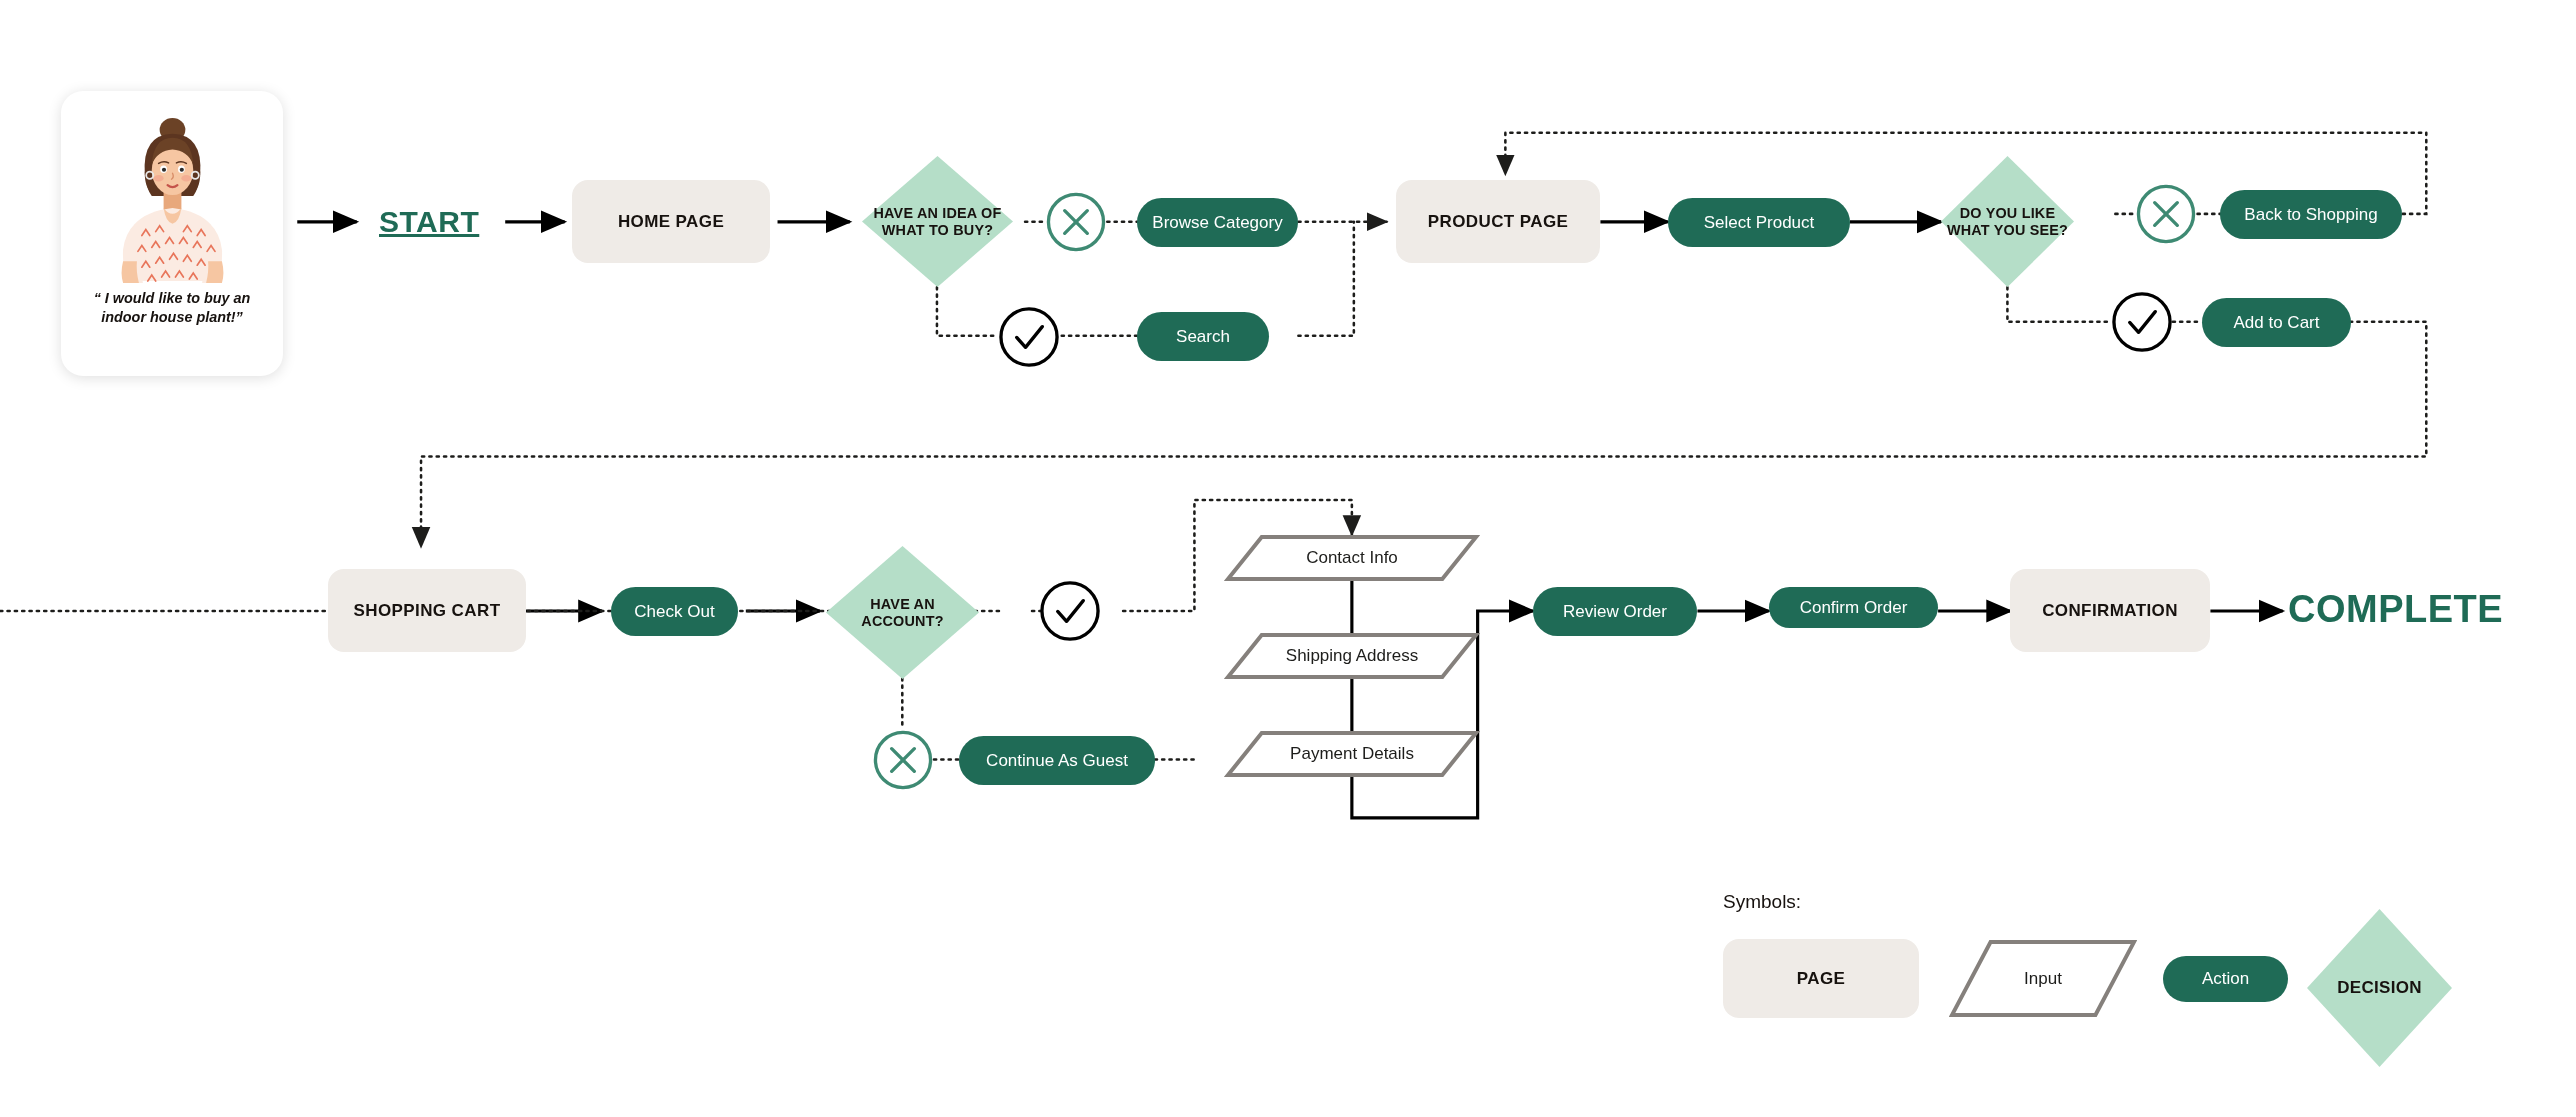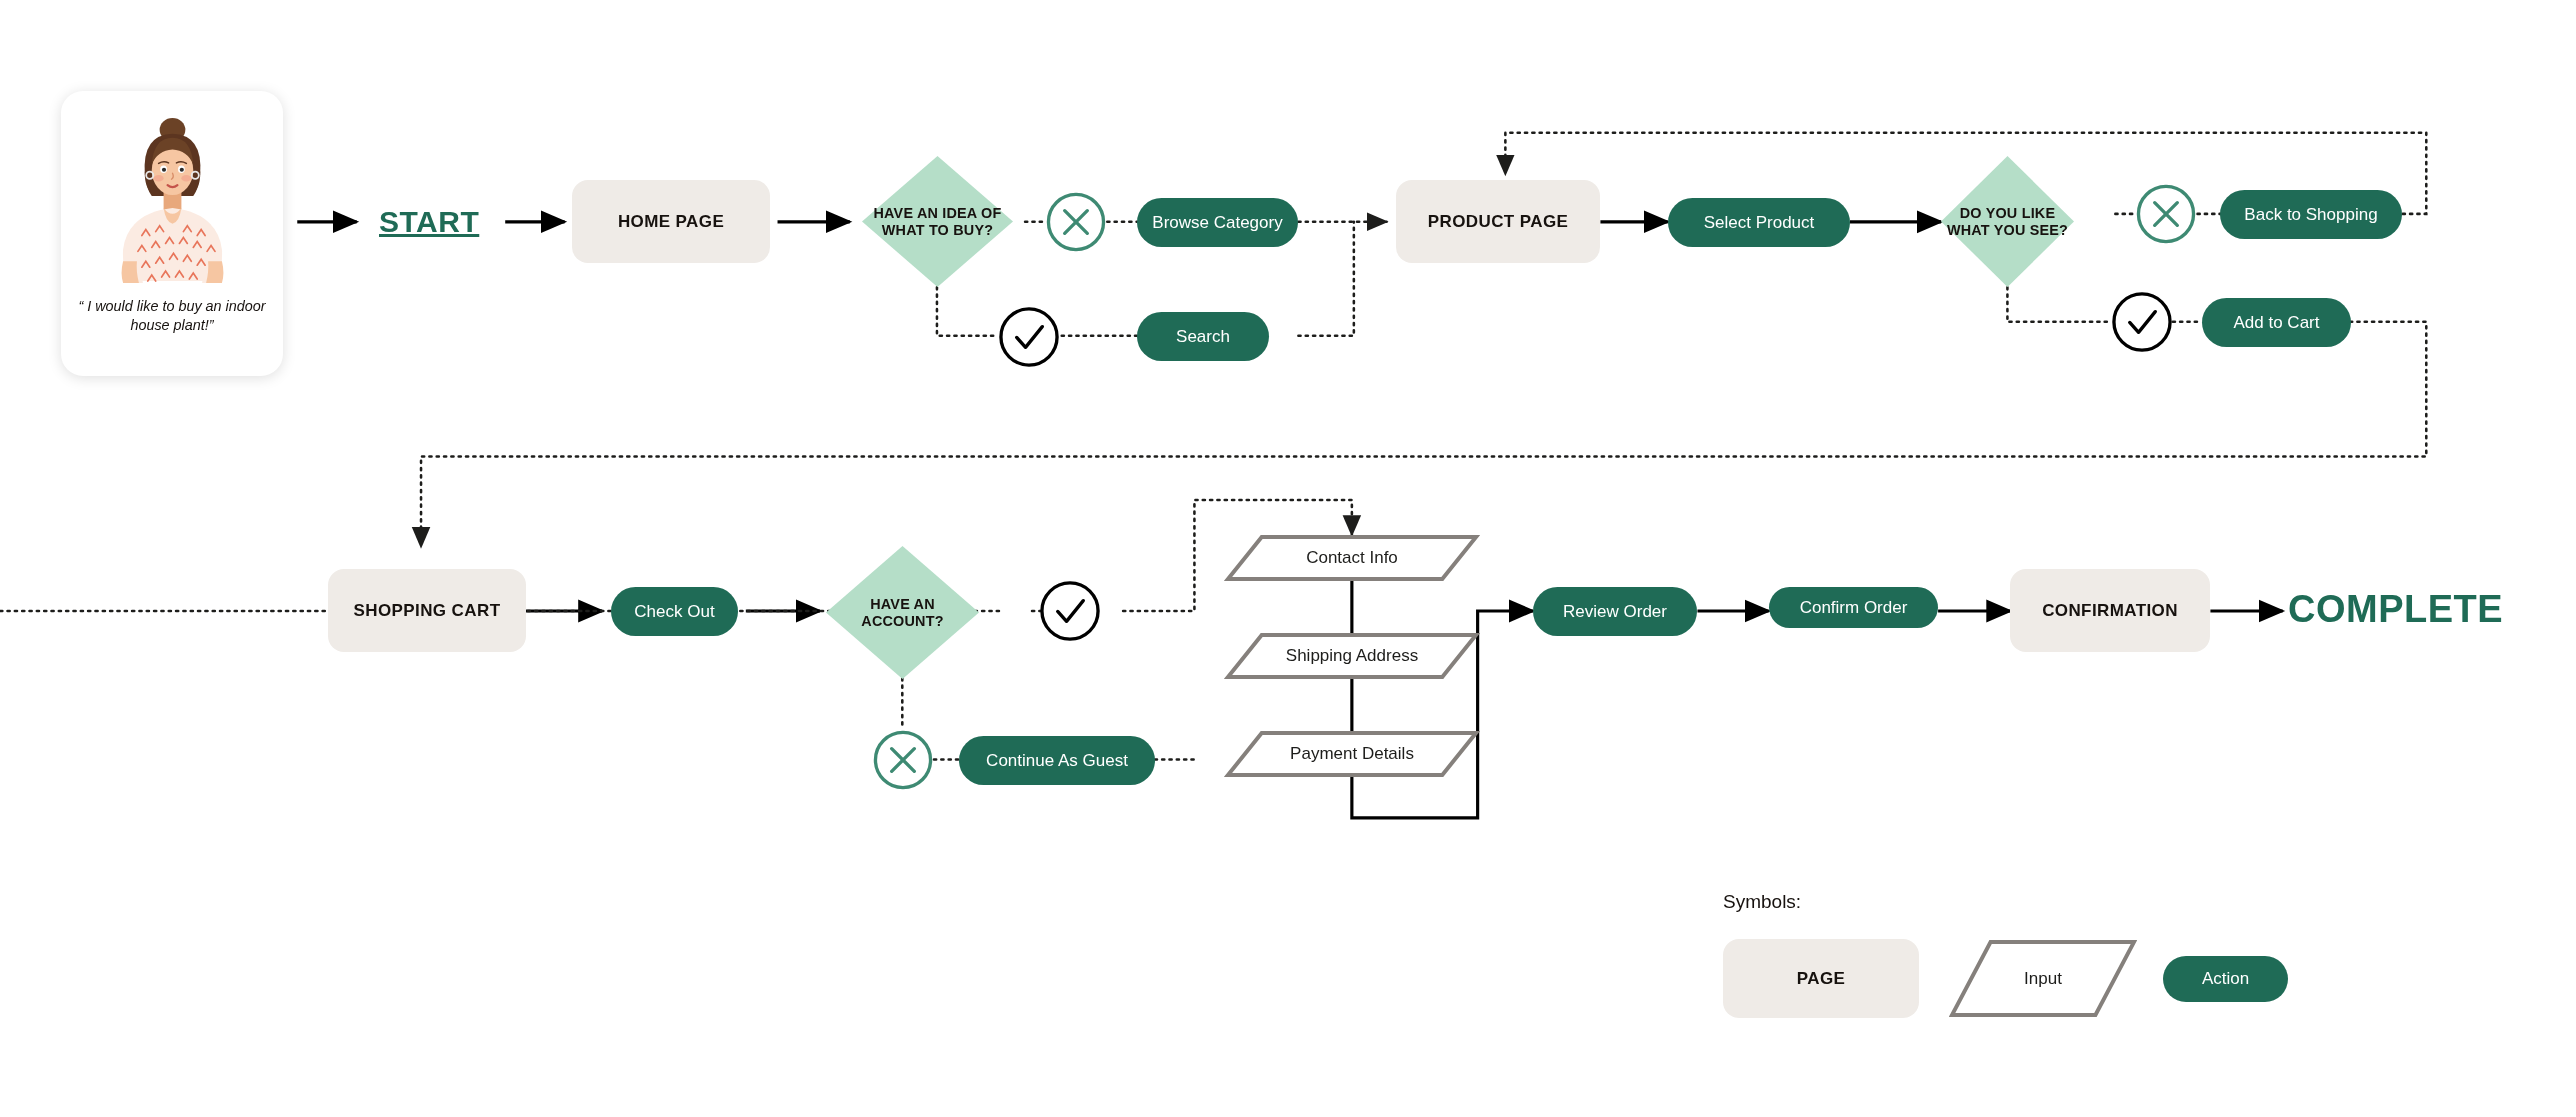--- a/index.html
+++ b/index.html
@@ -54,22 +54,22 @@
 
   
   #persona-card {
     position:absolute; left:61px; top:91px; width:222px; height:285px;
     background:#ffffff; border-radius:22px;
     box-shadow:0 2px 14px rgba(0,0,0,.13);
     display:flex; flex-direction:column; align-items:center; z-index:6;
   }
   #persona-illustration { margin-top:22px; width:149px; height:170px; }
   #persona-quote {
-    margin-top:14px; width:198px; text-align:center;
-    font-size:14.4px; font-style:italic; font-weight:normal; color:#17120f; line-height:1.33;
+    margin-top:6px; width:198px; text-align:center;
+    font-size:14.4px; font-style:italic; font-weight:bold; color:#17120f; line-height:1.33;
   }
 
   
   .marker { position:absolute; z-index:7; }
   .marker svg { display:block; }
 
   
   #legend { position:absolute; left:1723px; top:891px; z-index:5; }
   #legend-title { font-size:19px; color:#17120f; font-weight:400; }
   .legend-row { position:absolute; left:0; top:40px; width:753px; height:109px; }
@@ -353,17 +353,21 @@
         <svg width="188" height="79" viewBox="0 0 190 80" preserveAspectRatio="none">
           <polygon points="42,3 187,3 148,77 3,77" fill="#fff" stroke="#85807C" stroke-width="4"></polygon>
         </svg>
         <div class="ilabel">Input</div>
       </div>
 
       <div id="lg-page">PAGE</div>
 
       <div id="lg-action">Action</div>
 
+      <div id="lg-decision">
+        <div class="dia"></div>
+        <div class="dlabel">DECISION</div>
+      </div>
     </div>
   </div>
 
 </div>
 
 
 </body></html>

